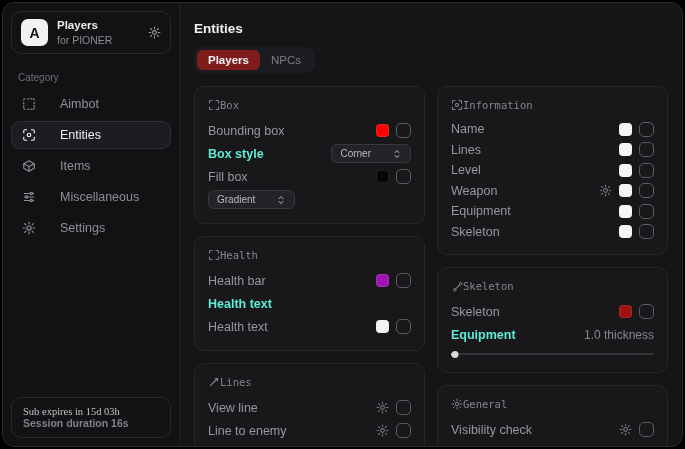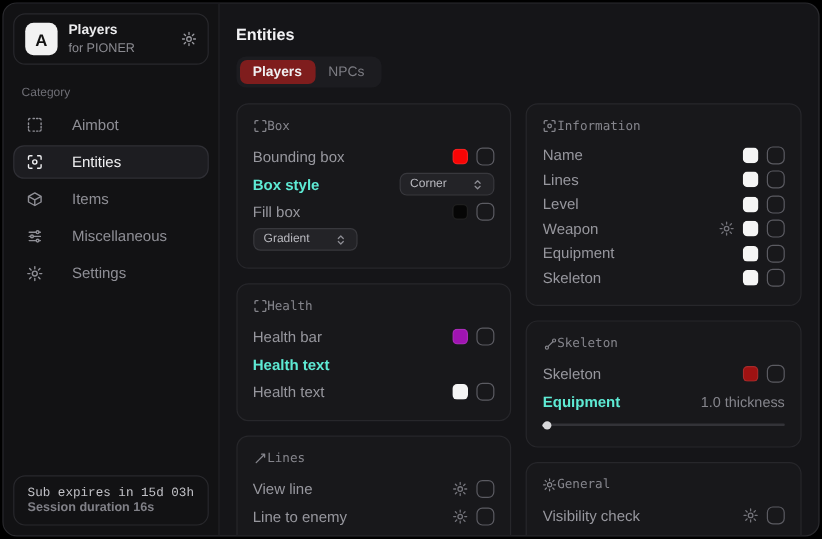--- a/index.html
+++ b/index.html
@@ -22,21 +22,21 @@
   .logo-gear { margin-left:auto; color:#9a9aa0; display:flex; }
   .category  { font-size:10px; color:#6f6f76; margin:10px 15px 3px; }
   .nav { display:flex; flex-direction:column; gap:3px; margin:4px 8px; }
   .nav-item { display:flex; align-items:flex-end; gap:24px; padding:6px 10px;
               border-radius:9px; color:#8f8f96; font-size:12.5px;
               border:1px solid transparent; cursor:default; }
   .nav-item.active { background:#1d1d21; border-color:#2f2f35; color:#f0f0f2; }
   .nav-item svg { width:14px; height:14px; flex:0 0 14px; }
   .sidebar-footer { margin:auto 8px 8px; border:1px solid #28282c;
                     border-radius:10px; padding:8px 11px; }
-  .sub-expires { font-family:Liberation Mono, monospace; font-size:10.5px;
+  .sub-expires { font-family:Liberation Serif, serif; font-size:10.5px;
                  color:#c2c2c7; white-space:nowrap; }
   .session { font-size:10.5px; color:#808087; font-weight:700; margin-top:0; }
 
   
   .main { flex:1; padding:14px 9px 10px; overflow:hidden; }
   .main-title { font-size:13.5px; font-weight:700; color:#f2f2f4; margin:4px 0 11px 5px; }
   .tabs { display:inline-flex; background:#1c1c20; border-radius:8px; padding:3px; margin-left:5px; }
   .tab { font-size:11.5px; padding:4px 11px; border-radius:6px; color:#7c7c83; }
   .tab.active { background:#7f1d1d; color:#f0f0f2; font-weight:600; }
   .grid { display:grid; grid-template-columns:1fr 1fr; gap:12px; margin-top:13px;

